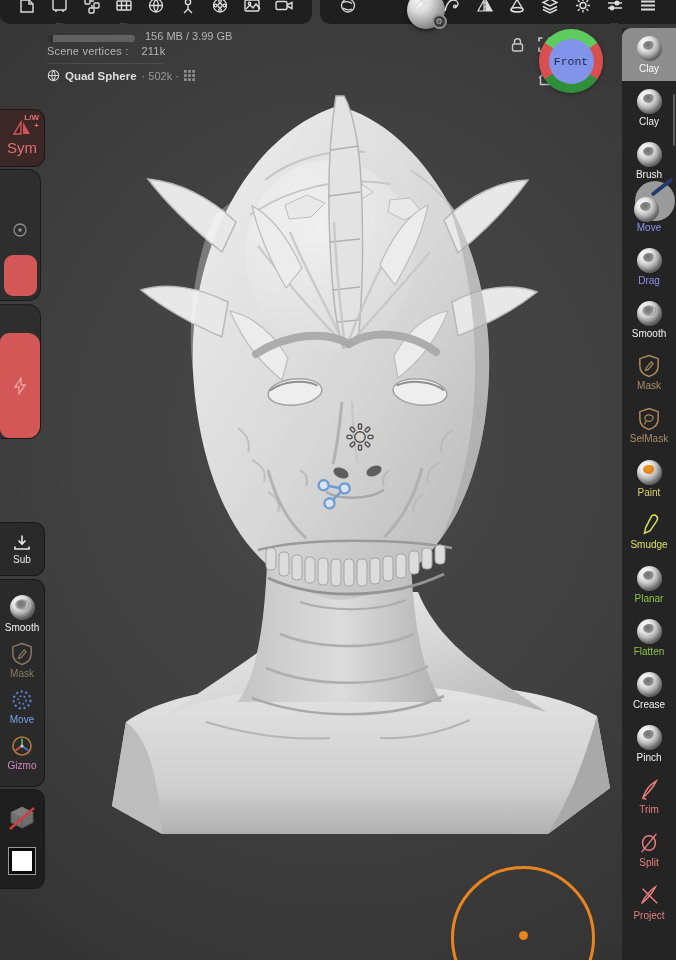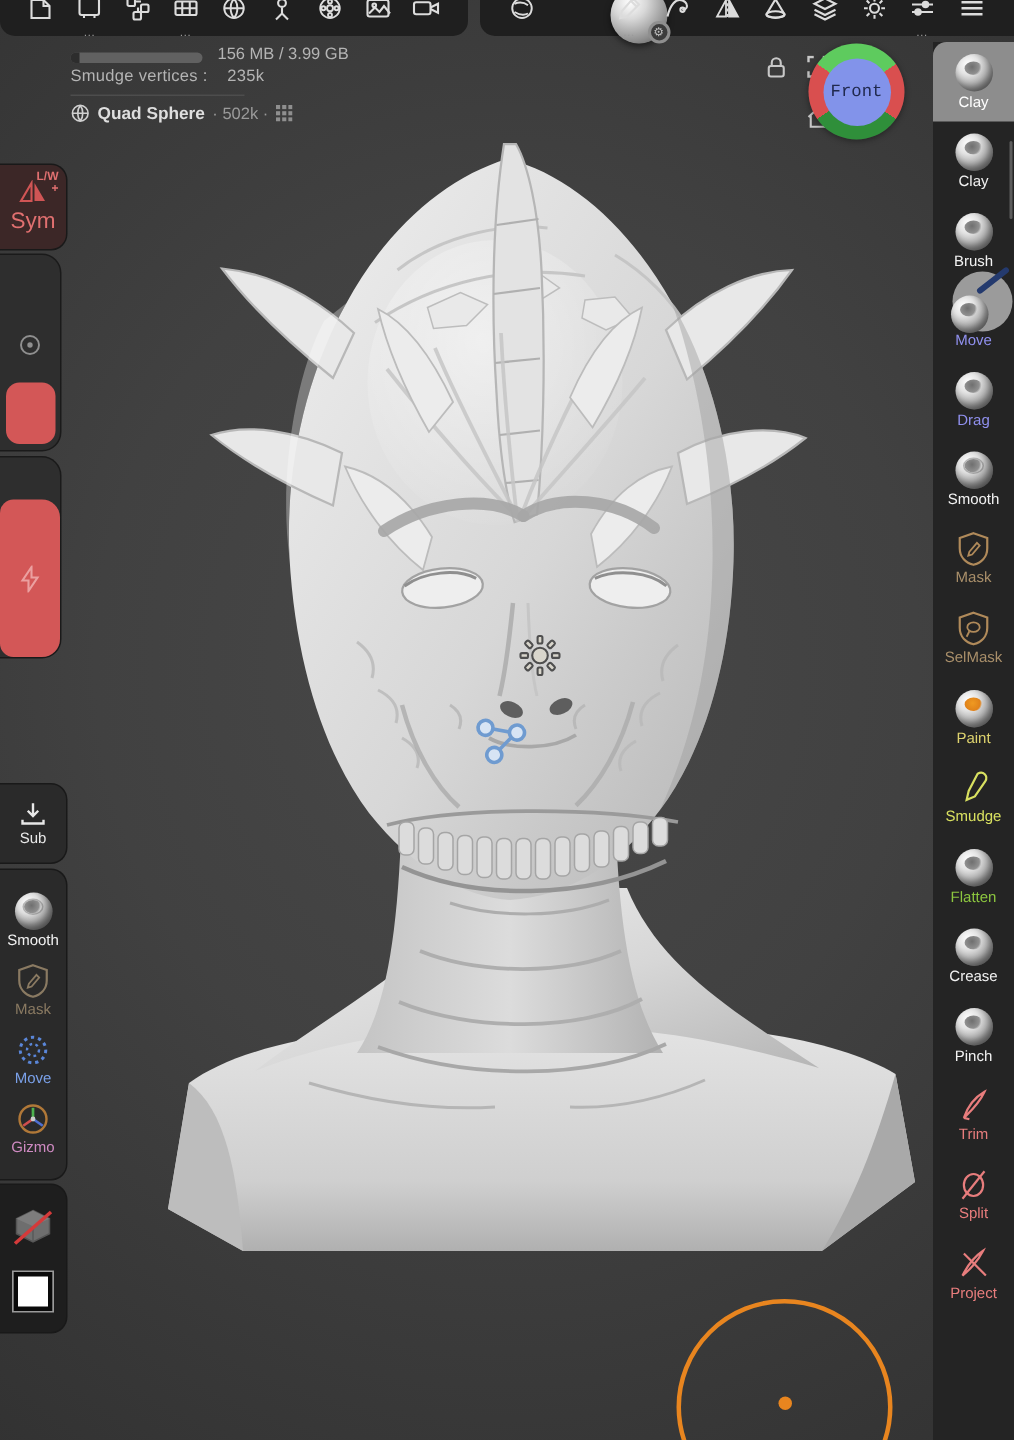--- a/index.html
+++ b/index.html
@@ -370,23 +370,23 @@
         </svg>
     </div>
   </div>
 
   <div id="scene-info">
     <div id="mem-row">
       <div id="mem-bar"></div>
       <span>156 MB / 3.99 GB</span>
     </div>
     <div id="vert-row">
-      <span>Smudge vertices :</span>
+      <span>Scene vertices :</span>
       <span>&nbsp;&nbsp;</span>
-      <span>235k</span>
+      <span>211k</span>
     </div>
     <div id="info-divider"></div>
     <div id="object-row">
       <svg width="13" height="13" viewBox="0 0 14 14" fill="none" stroke="#cfcfcf" stroke-width="1.2">
           <circle cx="7" cy="7" r="5.6"></circle>
           <path d="M1.4,7 h11.2 M7,1.4 c-2.4,2.8 -2.4,8.4 0,11.2 M7,1.4 c2.4,2.8 2.4,8.4 0,11.2"></path>
         </svg>
       <span class="obj-name">Quad Sphere</span>
       <span>· 502k ·</span>
       <svg width="11" height="11" viewBox="0 0 12 12" fill="#8f8f8f">
@@ -475,20 +475,24 @@
       <span class="tool-label" style="color: rgb(221, 210, 110);">Paint</span>
     </div>
       <div class="tool-item">
       <svg width="22" height="24" viewBox="0 0 24 26">
           <path d="M15,3 c4,-2.5 8,1.5 5.5,5.5 l-7.5,11 -6,2.5 1.5,-6.5 z" fill="none" stroke="#d8e060" stroke-width="1.6"></path>
         </svg>
       <span class="tool-label" style="color: rgb(216, 224, 96);">Smudge</span>
     </div>
       <div class="tool-item">
       <span class="sph"></span>
+      <span class="tool-label" style="color: rgb(140, 198, 63);">Planar</span>
+    </div>
+      <div class="tool-item">
+      <span class="sph"></span>
       <span class="tool-label" style="color: rgb(140, 198, 63);">Flatten</span>
     </div>
       <div class="tool-item">
       <span class="sph"></span>
       <span class="tool-label" style="color: rgb(242, 242, 242);">Crease</span>
     </div>
       <div class="tool-item">
       <span class="sph"></span>
       <span class="tool-label" style="color: rgb(242, 242, 242);">Pinch</span>
     </div>

